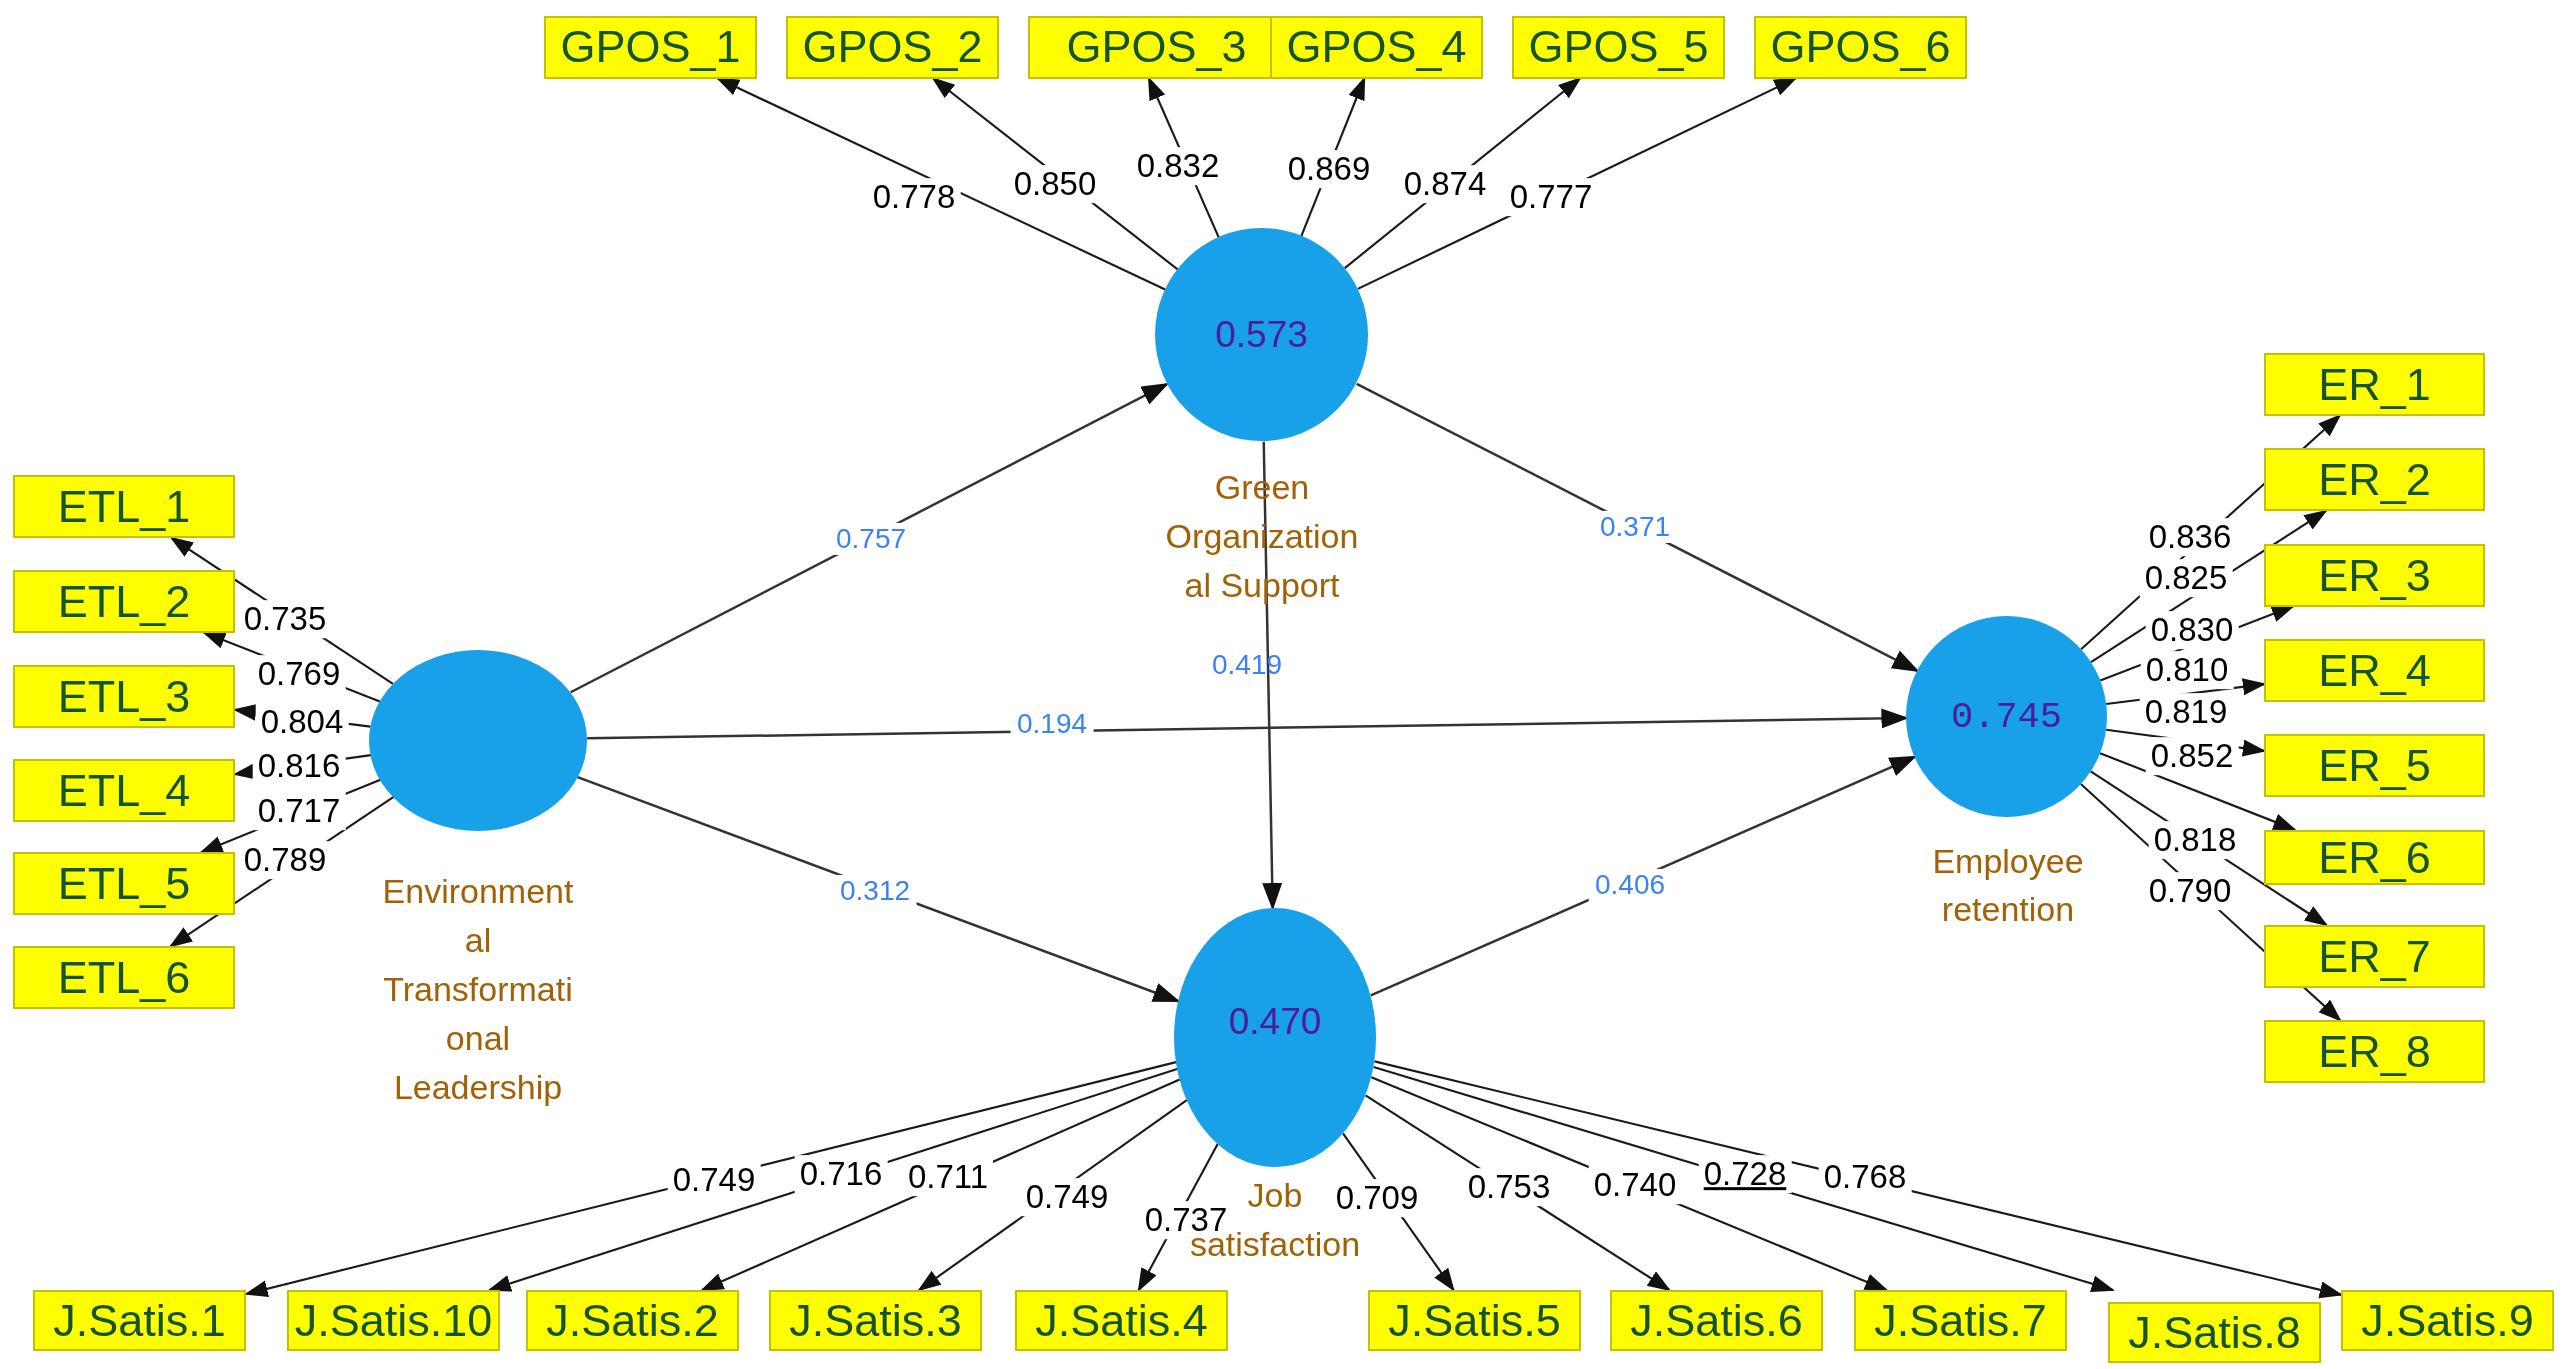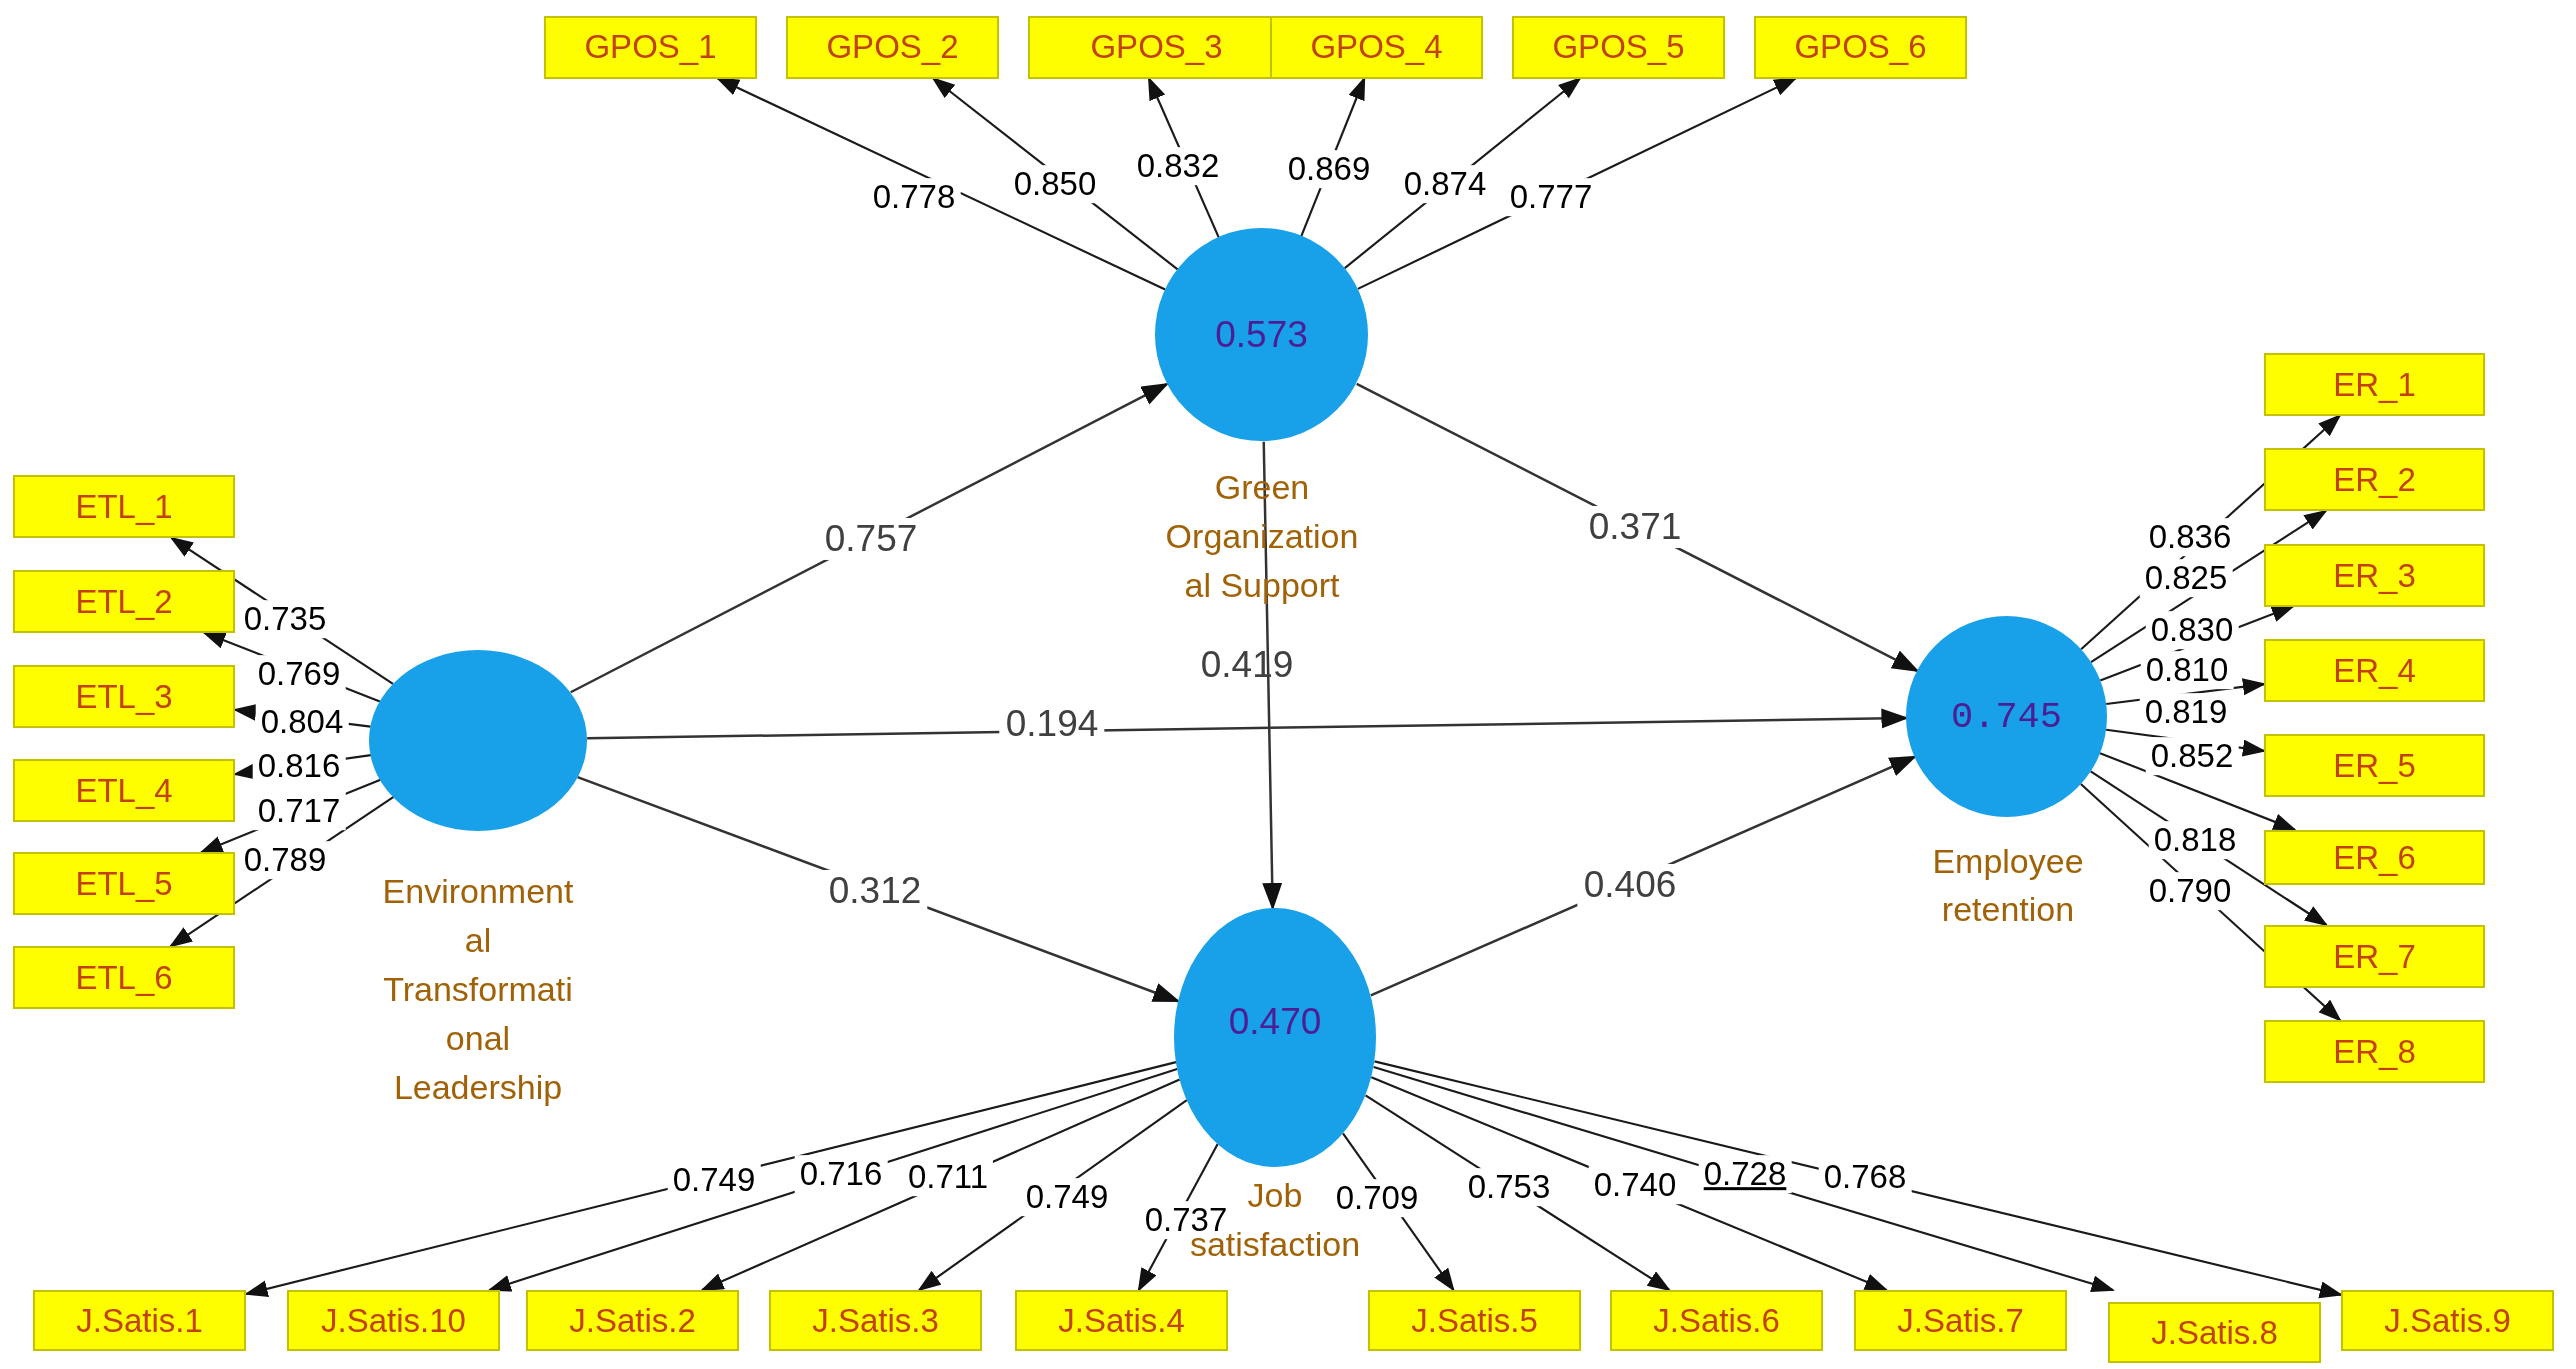--- a/index.html
+++ b/index.html
@@ -1,28 +1,28 @@
 <!DOCTYPE html>
 <html style="font-size:11.4px"><head>
 <meta charset="utf-8">
 <style>
   html,body{margin:0;padding:0;background:#ffffff;}
   #canvas{position:relative;width:2576px;height:1369px;background:#ffffff;overflow:hidden;
           font-family:"Liberation Sans", sans-serif;}
   #arrows{position:absolute;left:0;top:0;}
   .ind-box{position:absolute;background:#fefe00;border:2.1px solid #c2c200;box-sizing:border-box;
            display:flex;align-items:center;justify-content:center;
-           font-size:33px;color:#c2410c;}
+           font-size:45px;color:#14532d;}
   .latent{position:absolute;background:#18a0e8;border-radius:50%;
           display:flex;align-items:center;justify-content:center;
           color:#4c1d95;font-size:37px;}
   .loading-lbl{position:absolute;transform:translate(-50%,-50%);background:#ffffff;
                padding:0.7px 5px;font-size:33px;color:#000;white-space:nowrap;line-height:1.1;}
   .path-lbl{position:absolute;transform:translate(-50%,-50%);background:#ffffff;
-            padding:0.7px 6.4px;font-size:37px;color:#404040;white-space:nowrap;line-height:1.1;}
+            padding:0.7px 6.4px;font-size:28px;color:#3b82f6;white-space:nowrap;line-height:1.1;}
   .path-lbl.no-bg{background:transparent;}
   .node-label{position:absolute;transform:translateX(-50%);text-align:center;
               font-size:34px;line-height:49px;color:#a16207;white-space:nowrap;}
 </style>
 </head>
 <body>
 
 <div id="canvas">
   <svg id="arrows" width="2576" height="1369" viewBox="0 0 3620 1924">
     <defs>

